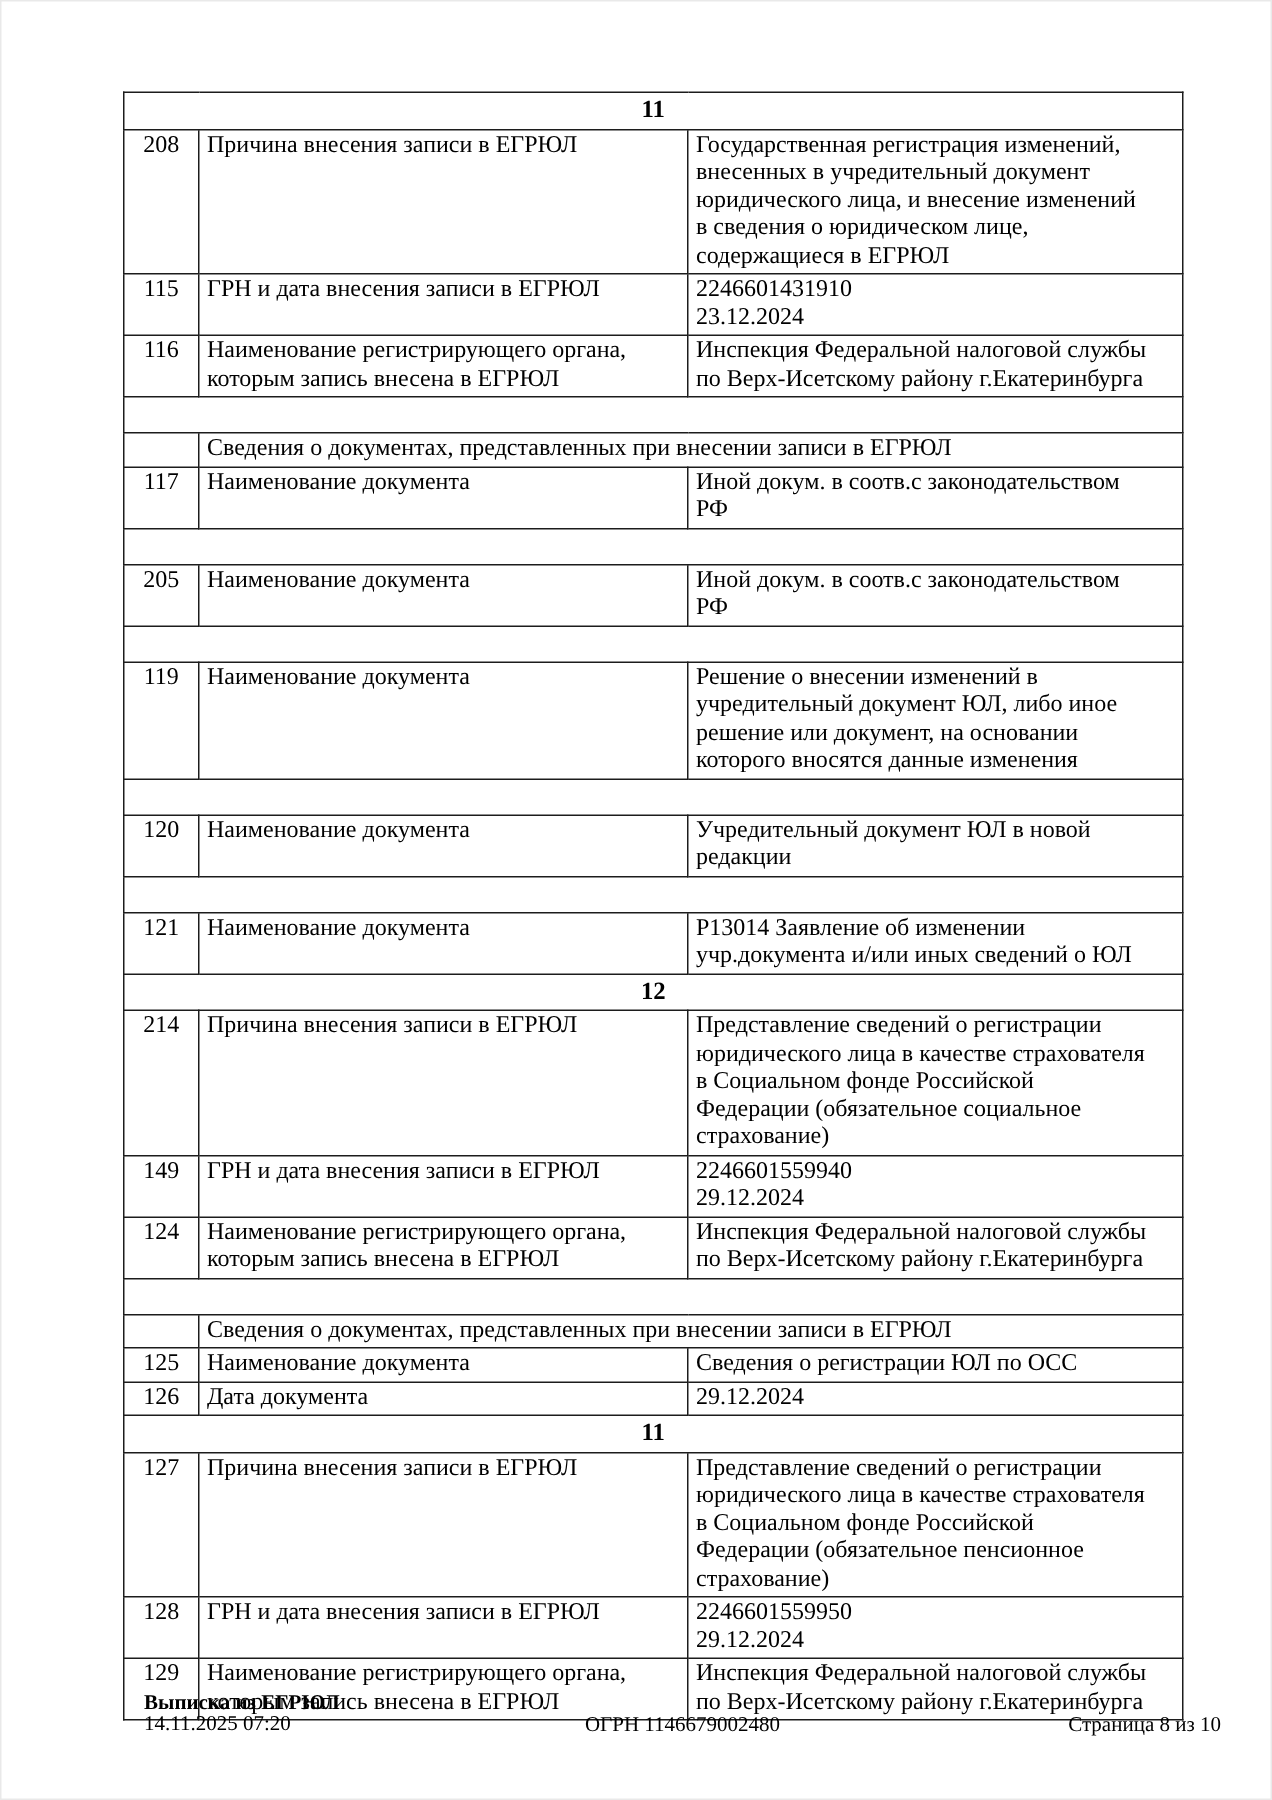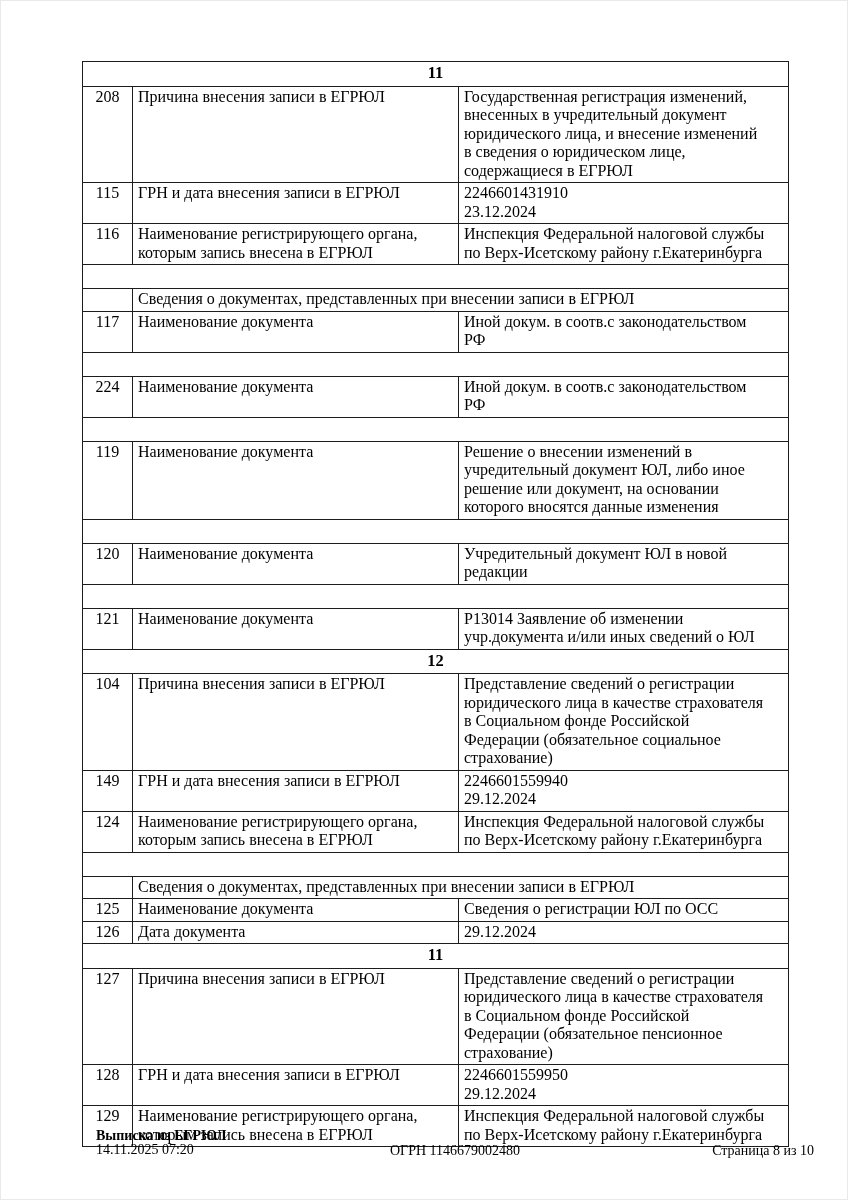--- a/index.html
+++ b/index.html
@@ -103,21 +103,21 @@
         <tr>
           <td class="num">117</td>
           <td class="field">Наименование документа</td>
           <td class="value">Иной докум. в соотв.с законодательством
 РФ</td>
         </tr>
         <tr>
           <td class="spacer" colspan="3"></td>
         </tr>
         <tr>
-          <td class="num">224</td>
+          <td class="num">205</td>
           <td class="field">Наименование документа</td>
           <td class="value">Иной докум. в соотв.с законодательством
 РФ</td>
         </tr>
         <tr>
           <td class="spacer" colspan="3"></td>
         </tr>
         <tr>
           <td class="num">119</td>
           <td class="field">Наименование документа</td>
@@ -141,21 +141,21 @@
         <tr>
           <td class="num">121</td>
           <td class="field">Наименование документа</td>
           <td class="value">Р13014 Заявление об изменении
 учр.документа и/или иных сведений о ЮЛ</td>
         </tr>
         <tr>
           <td class="section" colspan="3">12</td>
         </tr>
         <tr>
-          <td class="num">104</td>
+          <td class="num">214</td>
           <td class="field">Причина внесения записи в ЕГРЮЛ</td>
           <td class="value">Представление сведений о регистрации
 юридического лица в качестве страхователя
 в Социальном фонде Российской
 Федерации (обязательное социальное
 страхование)</td>
         </tr>
         <tr>
           <td class="num">149</td>
           <td class="field">ГРН и дата внесения записи в ЕГРЮЛ</td>

